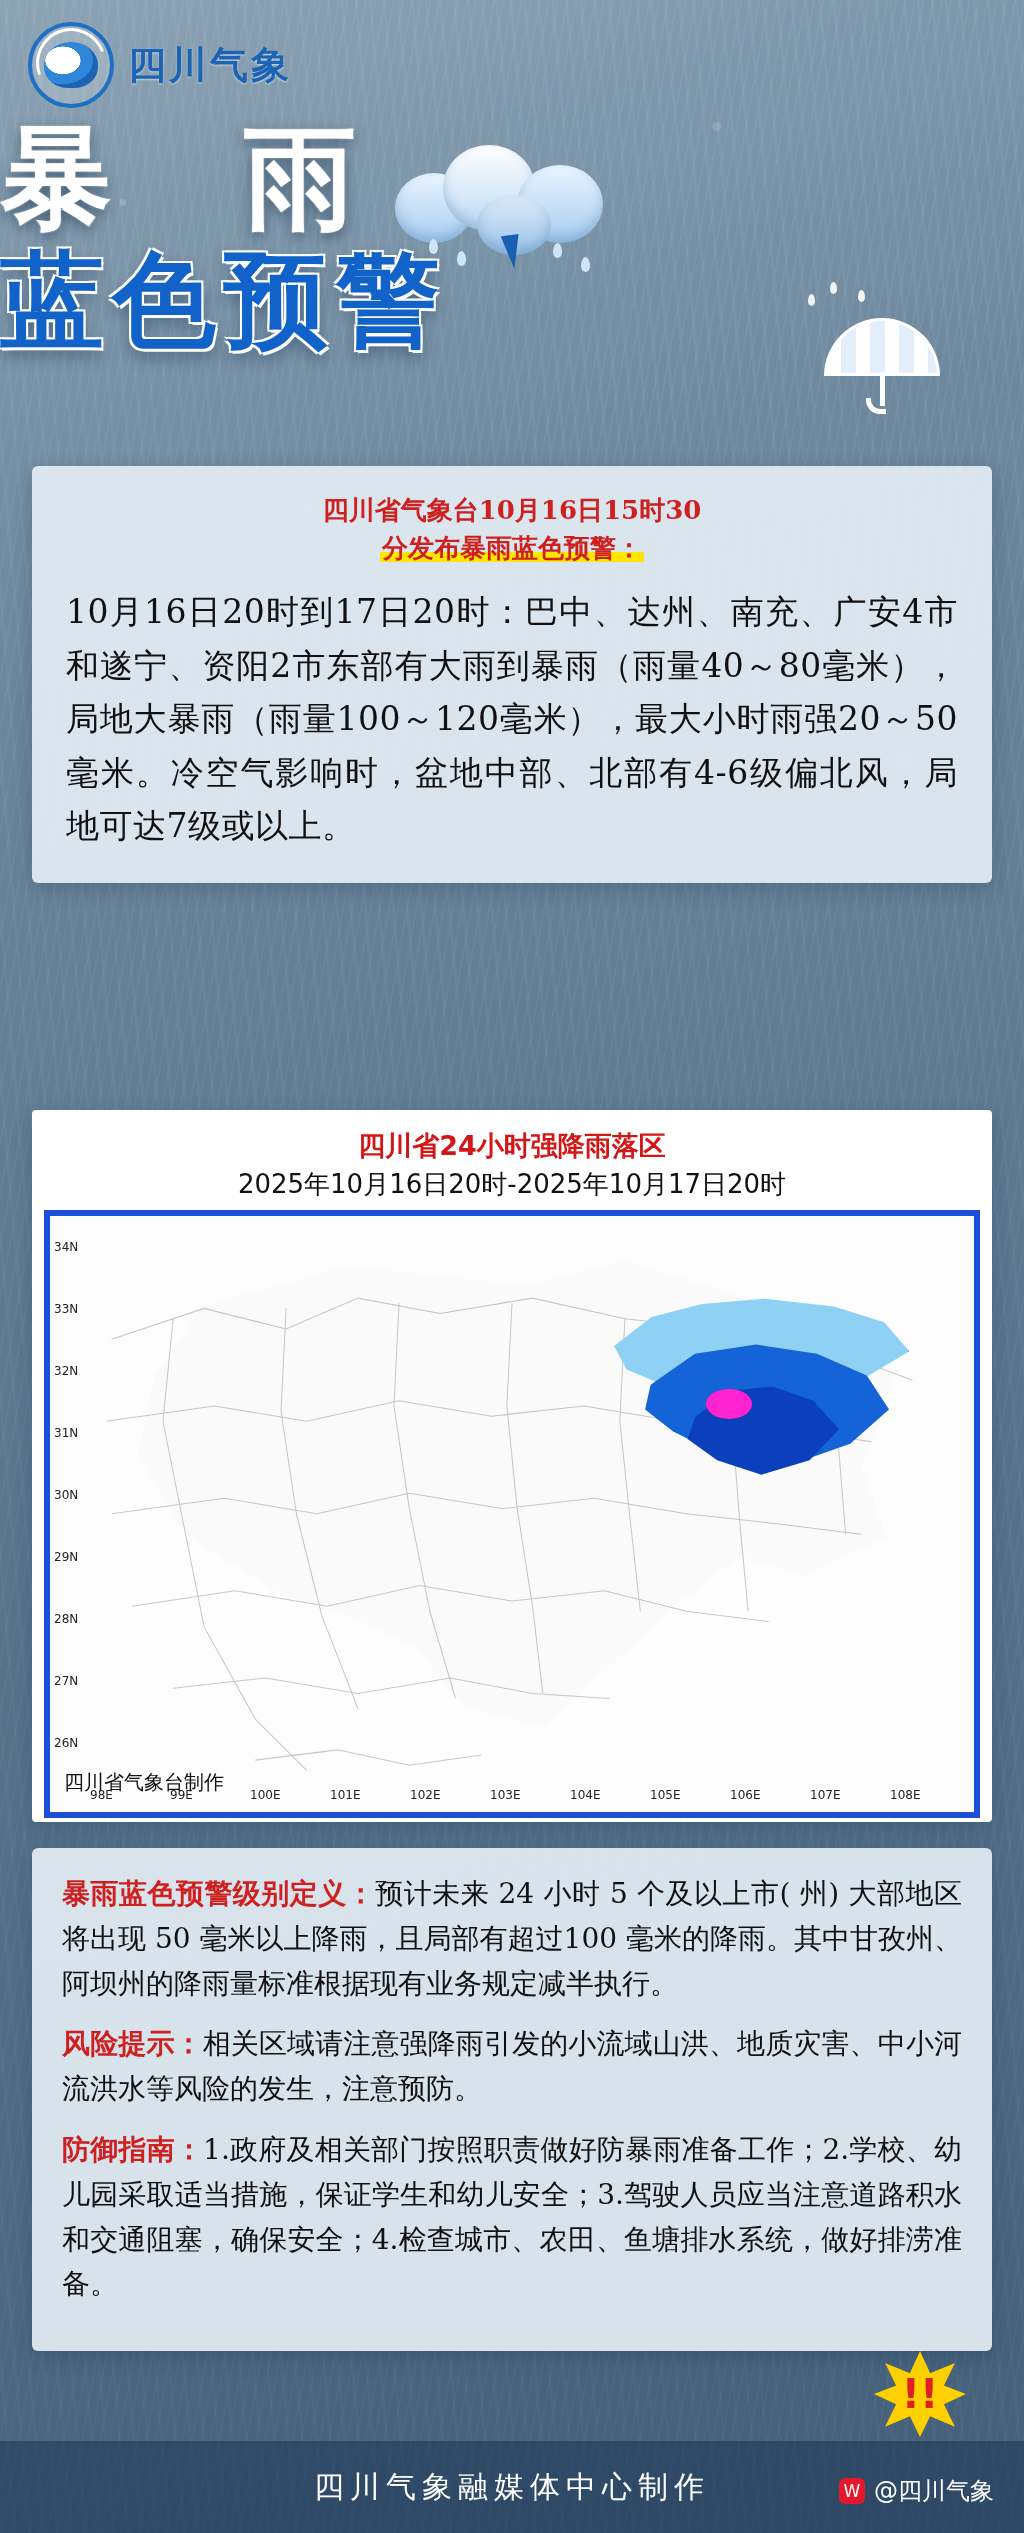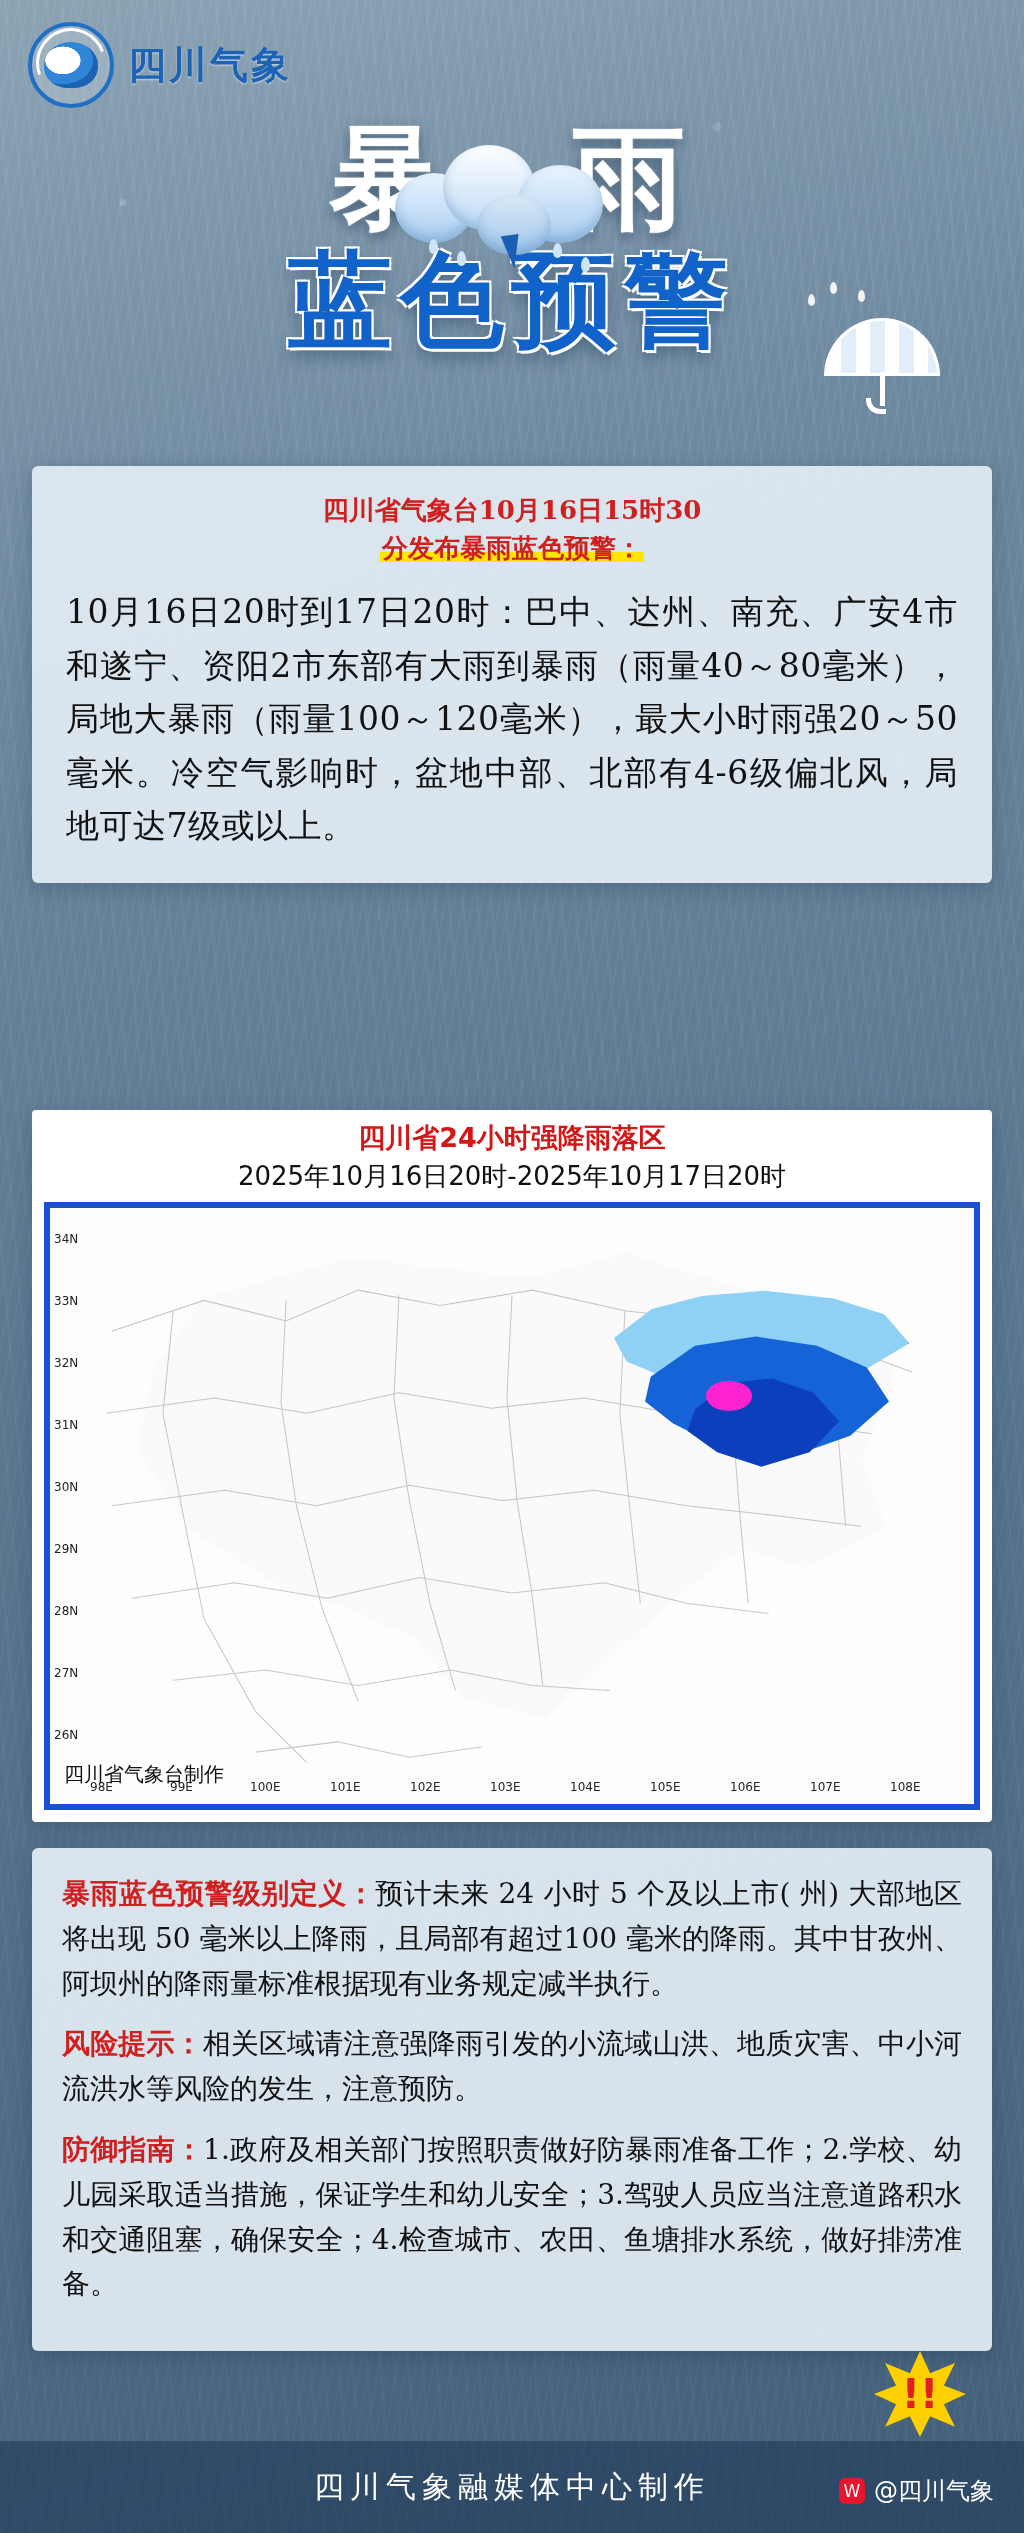--- a/index.html
+++ b/index.html
@@ -47,21 +47,21 @@
   }
   .logo-mark .arc{
     position:absolute; left:8px; top:6px; width:70px; height:70px;
     border-radius:50%; border:3px solid #ffffff; border-color:#fff transparent transparent #fff;
     transform:rotate(25deg);
   }
   .logo-text{ font-size:38px; font-weight:bold; color:#1d63b4; letter-spacing:3px;
     text-shadow:0 1px 2px rgba(255,255,255,0.6); font-family:"DejaVu Sans", sans-serif; }
 
   
-  .title-wrap{ position:absolute; left:0; right:0; top:120px; text-align:center; }
+  .title-wrap{ position:absolute; left:0; right:0; top:120px; }
   .title-1{
     font-size:112px; font-weight:bold; color:#ffffff; letter-spacing:10px;
     font-family:"DejaVu Sans", sans-serif; line-height:1.05;
     text-shadow: 0 5px 14px rgba(20,45,75,0.55), 0 0 2px rgba(255,255,255,0.9);
     position:relative; display:inline-block;
   }
   .title-2{
     margin-top:8px;
     font-size:104px; font-weight:bold; color:#1163c9; letter-spacing:8px;
     font-family:"DejaVu Sans", sans-serif; line-height:1.05;
@@ -104,21 +104,21 @@
   }
   .body-text{
     margin-top:18px; color:#111111; font-size:33px; line-height:1.62;
     text-align:justify; font-family:"DejaVu Serif", serif; letter-spacing:0.5px;
   }
 
   
   .map-card{
     position:absolute; left:32px; right:32px; top:1110px; height:712px;
     background:#ffffff; border-radius:4px; box-shadow:0 6px 20px rgba(20,45,75,0.25);
-    padding:10px 12px 12px;
+    padding:18px 12px 12px;
   }
   .map-title{ text-align:center; color:#d31616; font-weight:bold; font-size:27px; font-family:"DejaVu Sans", sans-serif; }
   .map-subtitle{ text-align:center; color:#111; font-size:26px; margin-top:3px; font-family:"DejaVu Sans", sans-serif; }
   .map-plot{ position:relative; margin-top:8px; height:608px; border:6px solid #1d4ed8; background:#fdfdfd; }
   .prov-shape{
     position:absolute; left:6%; top:5%; width:88%; height:84%;
     background:#fafafa;
     clip-path:polygon(12% 12%, 30% 4%, 52% 8%, 64% 3%, 78% 10%, 92% 14%, 97% 28%, 93% 44%, 96% 58%, 86% 66%, 78% 62%, 70% 72%, 62% 84%, 54% 96%, 44% 92%, 38% 80%, 30% 74%, 22% 70%, 10% 58%, 4% 42%, 6% 26%);
     border:0;
     box-shadow:inset 0 0 0 1px #9a9a9a;

